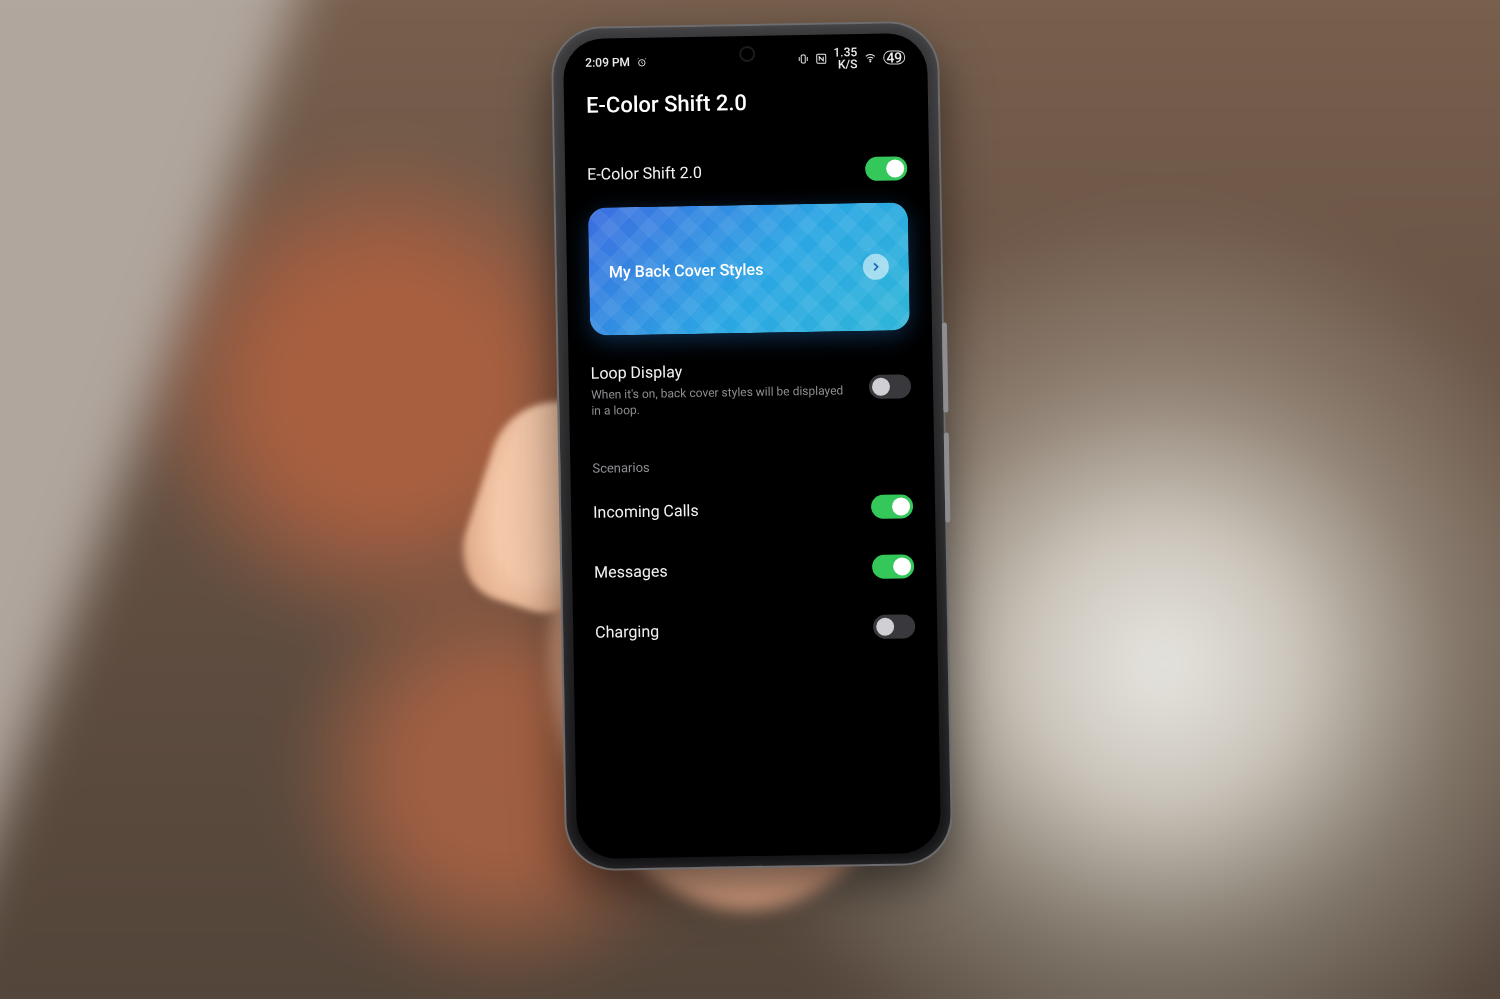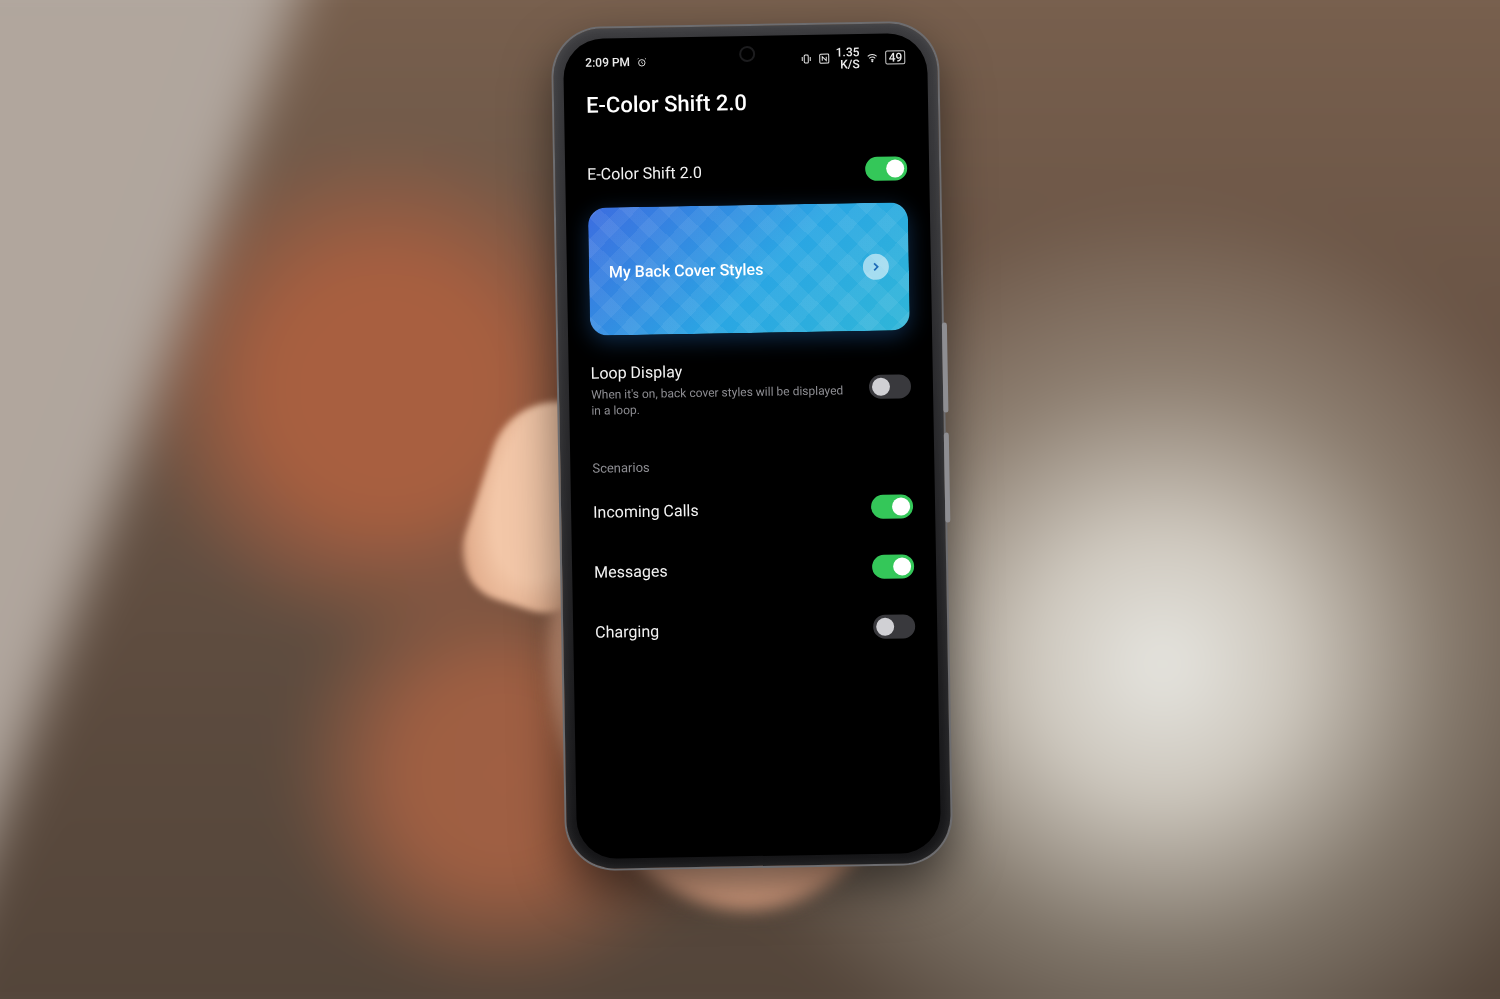--- a/index.html
+++ b/index.html
@@ -107,24 +107,24 @@
     font-size: 12px;
     font-weight: 500;
     color: #eaeaea;
   }
   .status .left, .status .right { display:flex; align-items:center; gap:6px; }
   .status svg { display:block; }
   .bat-box {
     display:inline-flex;
     align-items:center;
     border:1px solid #cfcfcf;
-    border-radius:2px;
+    border-radius:7px;
     padding:0 2px;
     height:12px;
-    font-size:12px;
+    font-size:14px;
     line-height:12px;
   }
 
   .content { padding: 8px 22px 0 22px; }
   .page-title { font-size: 22px; font-weight: 500; margin: 6px 0 26px 0; }
 
   .row {
     display: flex;
     justify-content: space-between;
     align-items: center;

